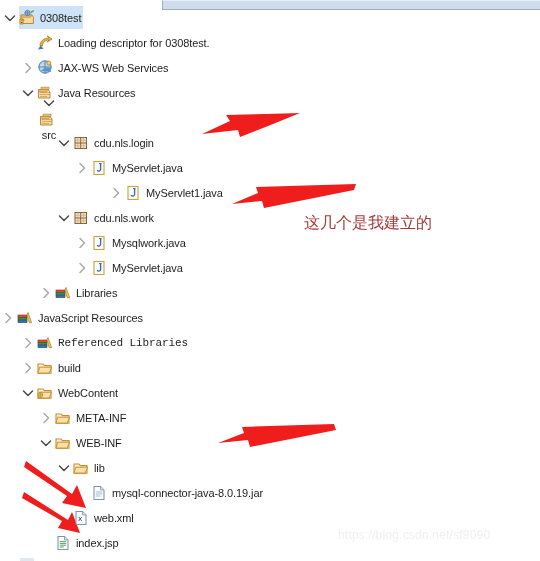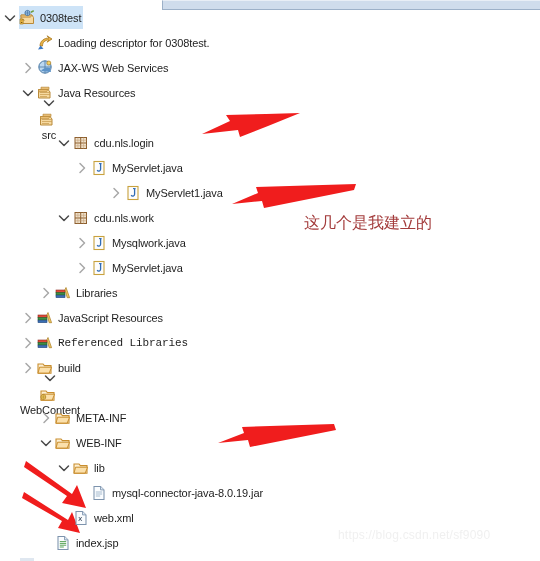--- a/index.html
+++ b/index.html
@@ -315,21 +315,21 @@
               <rect x="2" y="6" width="9" height="2.4" fill="#e04b3a" stroke="#8c2a1e" stroke-width=".6"></rect>
               <rect x="2" y="8.6" width="9" height="2.4" fill="#3f8f45" stroke="#1f5c25" stroke-width=".6"></rect>
               <rect x="2" y="11.2" width="9" height="2.4" fill="#3a6fb5" stroke="#1e4378" stroke-width=".6"></rect>
               <path d="M12 3.5 l3.6 10.2 h-2.4 L11 5.5 z" fill="#f0cc64" stroke="#a8791f" stroke-width=".7"></path>
             </svg>
           </span>
           <span class="label">Libraries</span>
         </div>
       </div>
       <div class="row">
-        <div class="content" style="padding-left: 20px;">
+        <div class="content" style="">
           <span class="twisty">
             <svg width="16" height="16" viewBox="0 0 16 16">
               <path d="M6 3.5 L10.5 8 L6 12.5" fill="none" stroke="#a8a8a8" stroke-width="1.5" stroke-linecap="round" stroke-linejoin="round"></path>
             </svg>
           </span>
           <span class="icon">
             <svg width="18" height="18" viewBox="0 0 18 18">
               <rect x="2" y="6" width="9" height="2.4" fill="#e04b3a" stroke="#8c2a1e" stroke-width=".6"></rect>
               <rect x="2" y="8.6" width="9" height="2.4" fill="#3f8f45" stroke="#1f5c25" stroke-width=".6"></rect>
               <rect x="2" y="11.2" width="9" height="2.4" fill="#3a6fb5" stroke="#1e4378" stroke-width=".6"></rect>
@@ -367,21 +367,21 @@
           <span class="icon">
             <svg width="18" height="18" viewBox="0 0 18 18">
               <path d="M2 5 h5 l1.4 1.6 h6.6 v7.6 H2 z" fill="#fdf0d4" stroke="#c98e2e" stroke-width="1.1"></path>
               <path d="M3.6 8.2 h12 l-2.4 5.9 H2 z" fill="#fbe0ab" stroke="#c98e2e" stroke-width="1"></path>
             </svg>
           </span>
           <span class="label">build</span>
         </div>
       </div>
       <div class="row">
-        <div class="content" style="padding-left: 20px; flex-direction: column;">
+        <div class="content" style="padding-left: 20px;">
           <span class="twisty">
             <svg width="16" height="16" viewBox="0 0 16 16">
               <path d="M3.5 6 L8 10.5 L12.5 6" fill="none" stroke="#4a4a4a" stroke-width="1.5" stroke-linecap="round" stroke-linejoin="round"></path>
             </svg>
           </span>
           <span class="icon">
             <svg width="18" height="18" viewBox="0 0 18 18">
               <path d="M2 5 h5 l1.4 1.6 h6.6 v7.6 H2 z" fill="#fdf0d4" stroke="#c98e2e" stroke-width="1.1"></path>
               <path d="M3.6 8.2 h12 l-2.4 5.9 H2 z" fill="#fbe0ab" stroke="#c98e2e" stroke-width="1"></path>
               <circle cx="4.3" cy="11" r="2.5" fill="#f2d266" stroke="#a8791f" stroke-width=".7"></circle>

